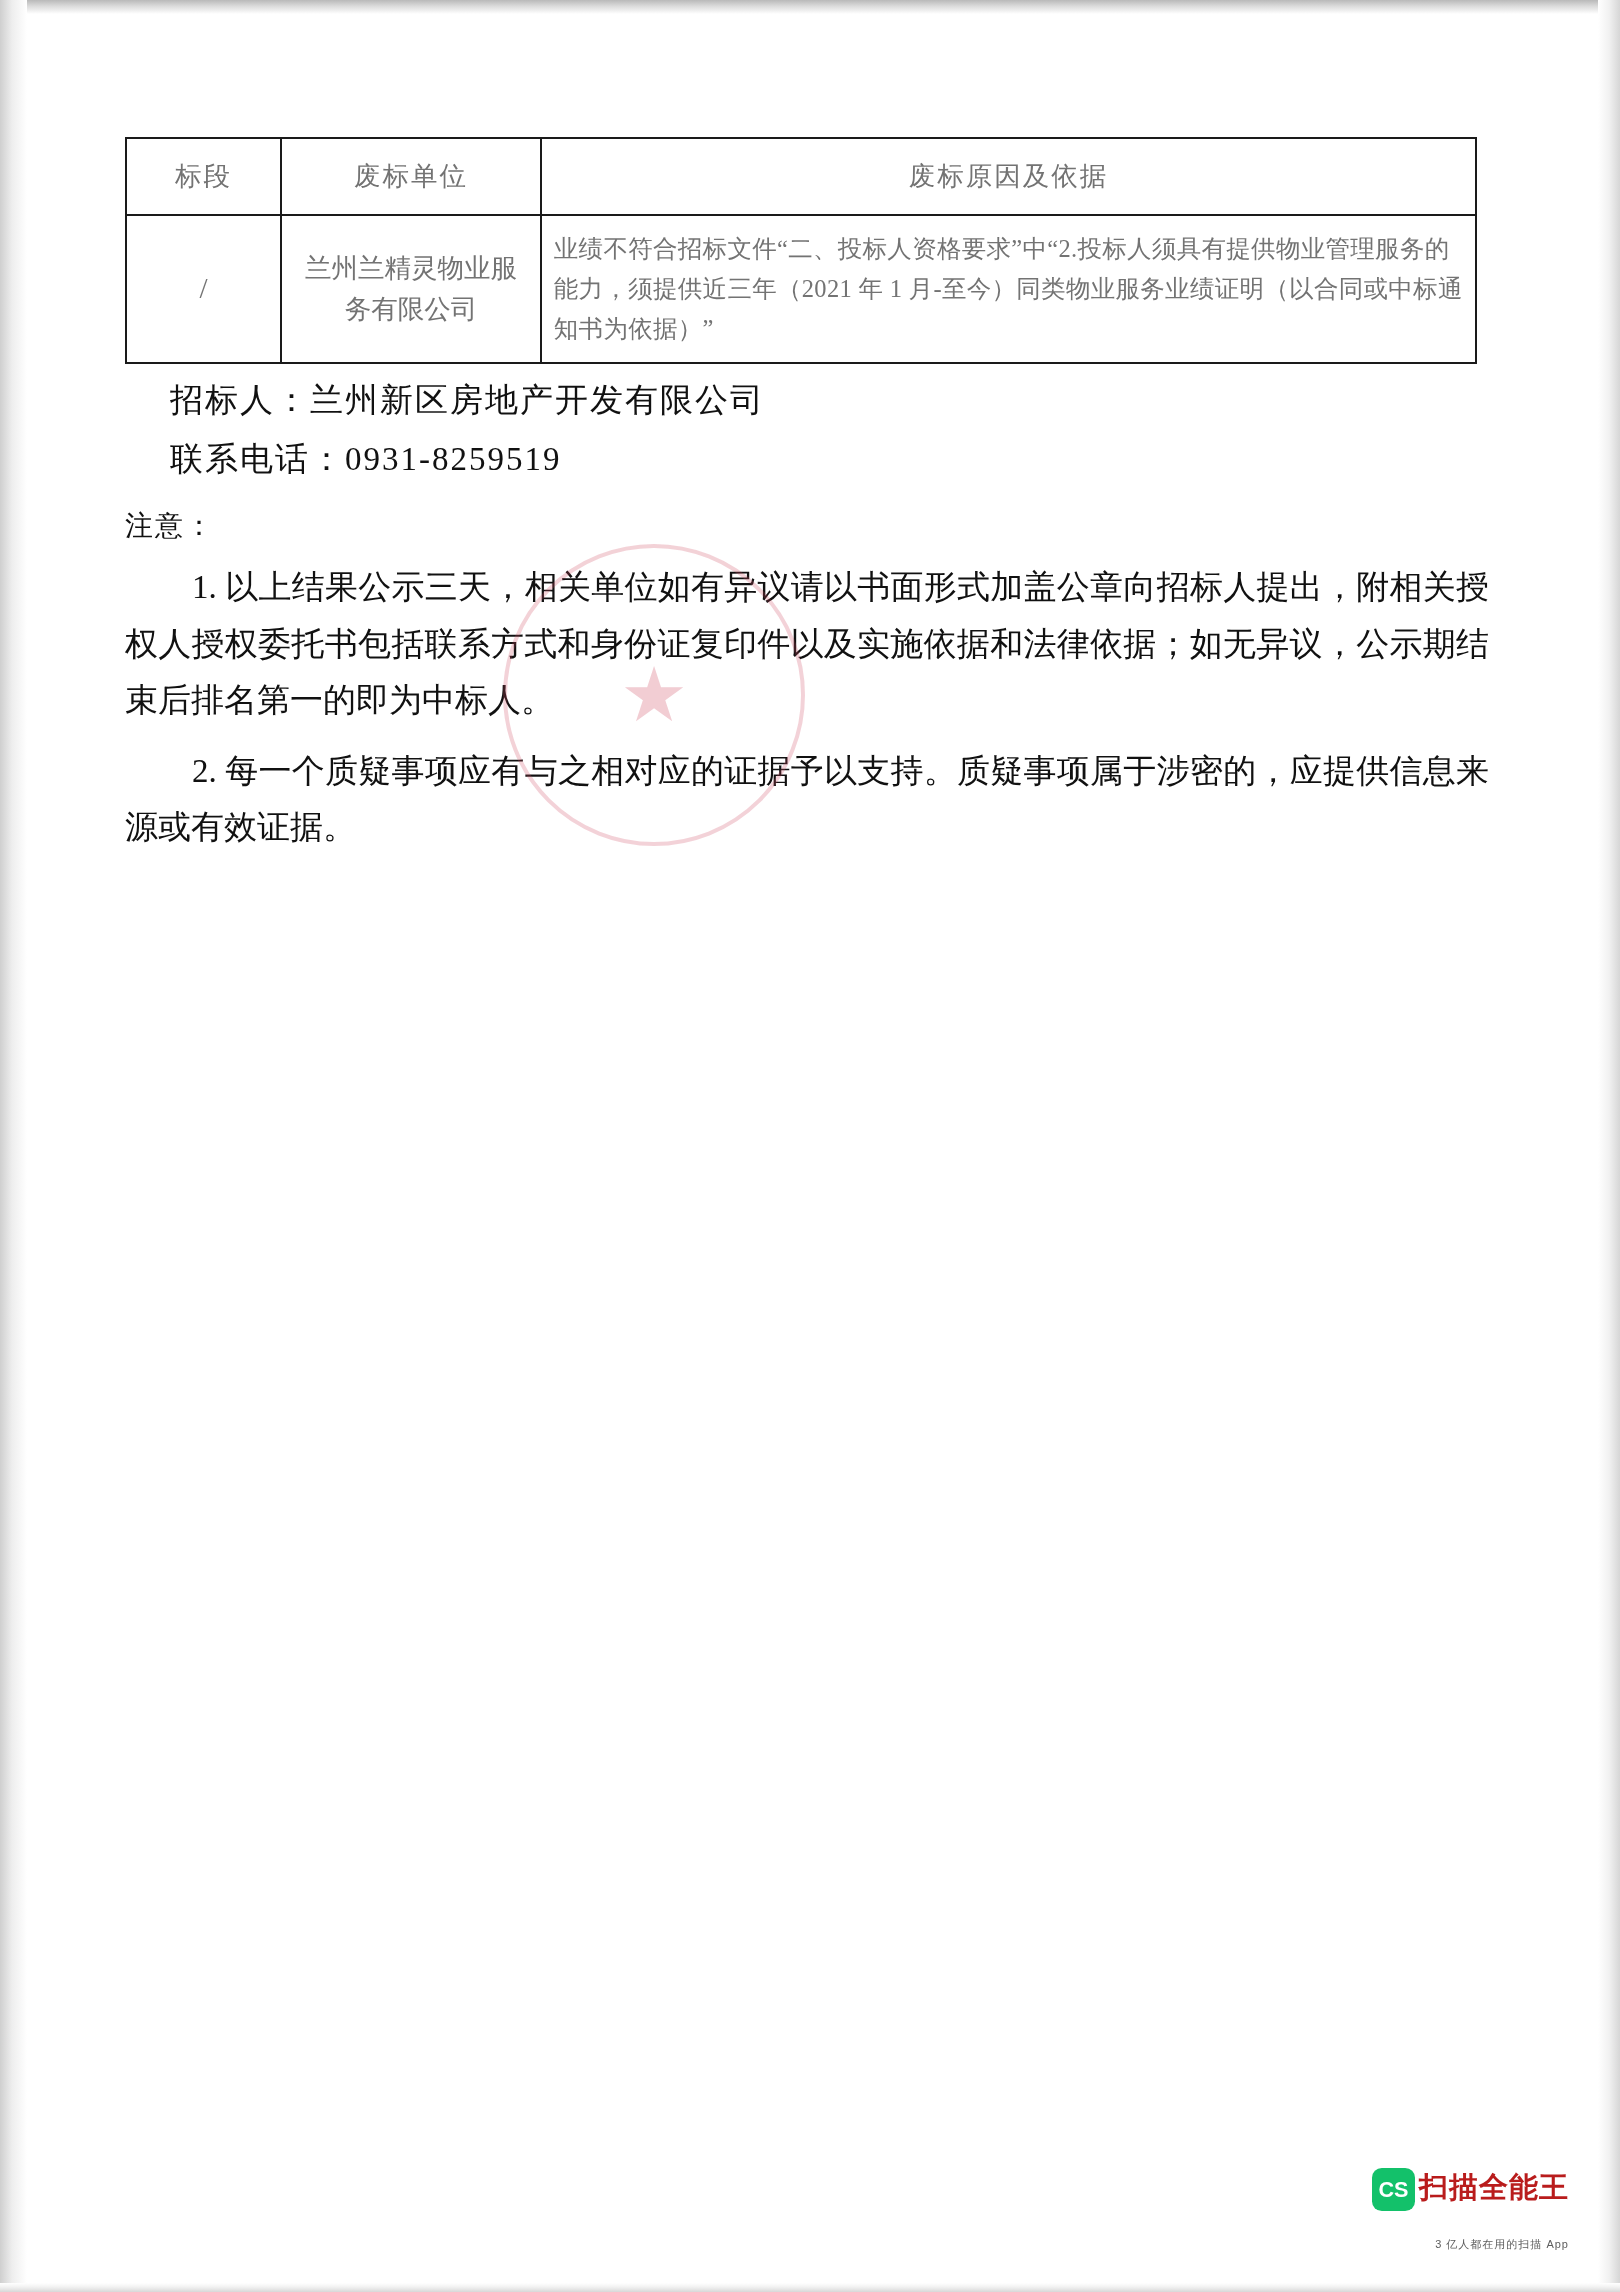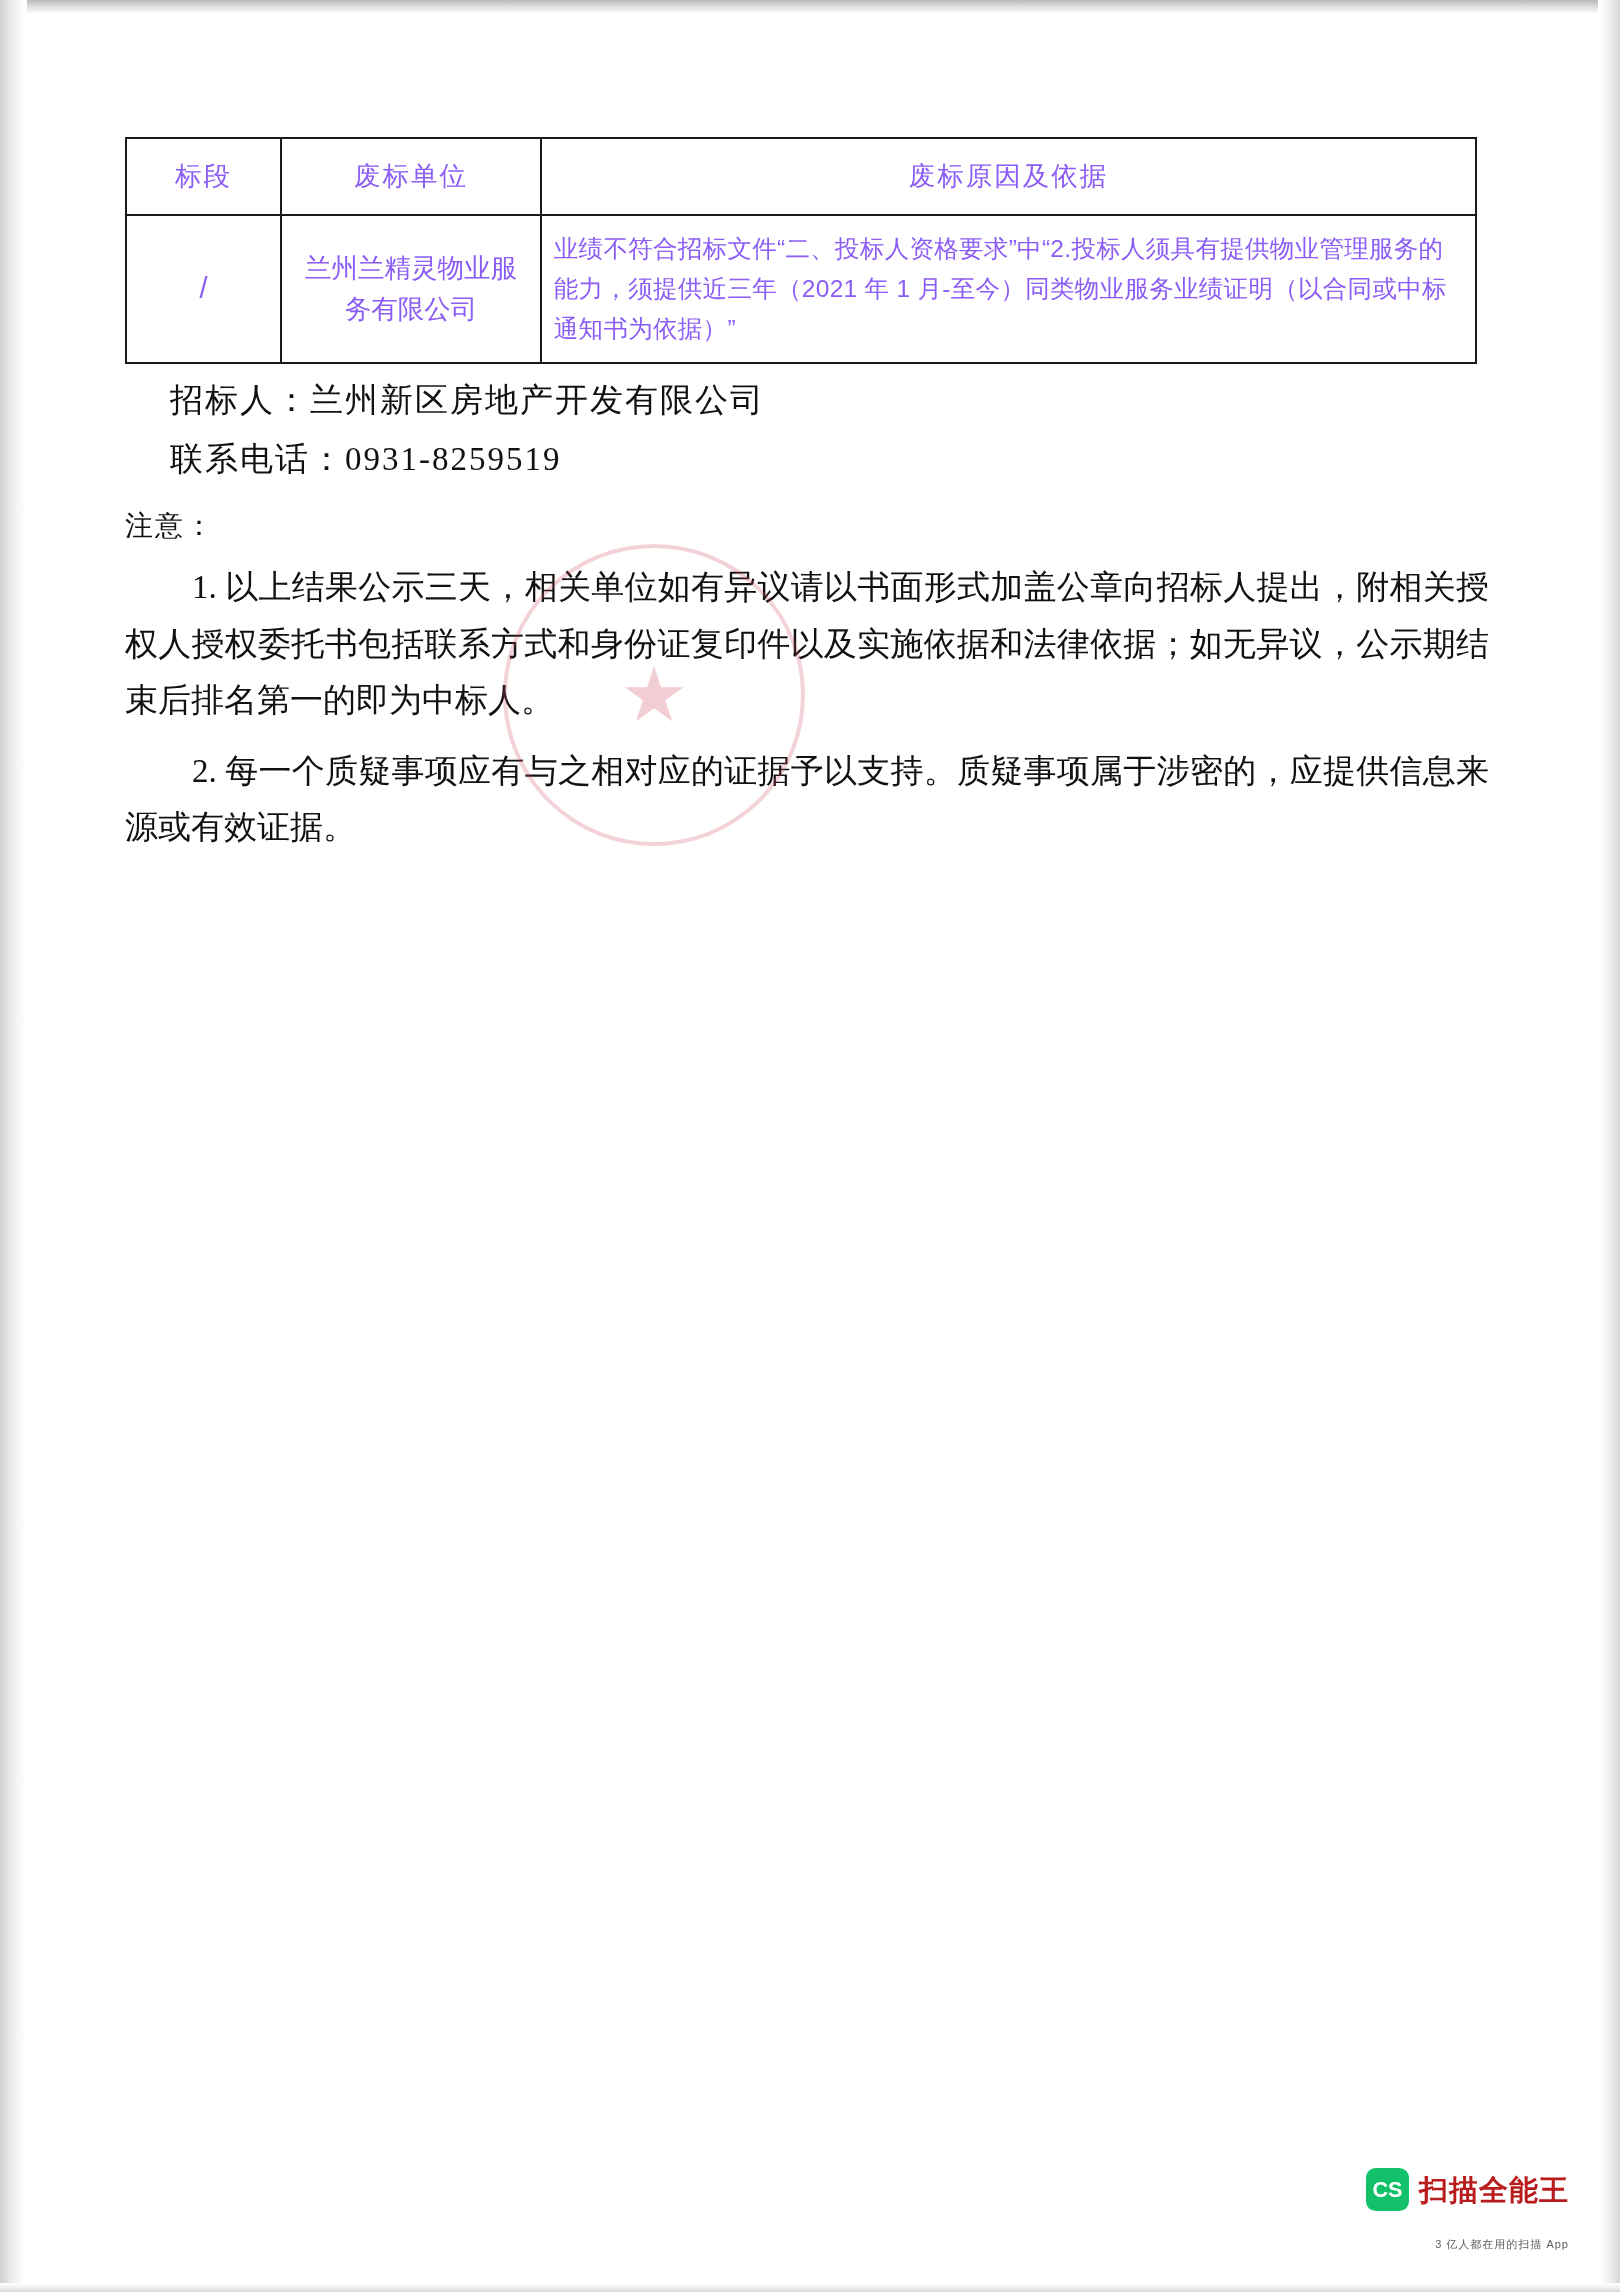--- a/index.html
+++ b/index.html
@@ -48,22 +48,22 @@
     left: 125px;
     top: 137px;
     width: 1364px;
   }
 
   
   table.reject-table {
     border-collapse: collapse;
     width: 1350px;
     table-layout: fixed;
-    font-family: Liberation Sans, sans-serif;
-    color: #8b5cf6;
+    font-family: Liberation Serif, serif;
+    color: #737373;
   }
   table.reject-table td, table.reject-table th {
     border: 2px solid #1a1a1a;
     padding: 9.8px 11.8px;
     vertical-align: middle;
     font-weight: normal;
   }
   .col-lot { width: 155px; }
   .col-unit { width: 260px; }
   .col-reason { width: 935px; }
@@ -157,23 +157,23 @@
 
   
   .footer-brand {
     position: absolute;
     right: 51px;
     bottom: 41px;
     text-align: right;
   }
   .brand-row {
     display: flex;
-    align-items: flex-end;
+    align-items: flex-start;
     justify-content: flex-end;
-    gap: 10px;
+    gap: 4px;
   }
   .brand-logo {
     width: 43px;
     height: 43px;
     border-radius: 9.8px;
     background: #13c16a;
     color: #fff;
     font-size: 21.6px;
     font-weight: 700;
     font-family: "Liberation Sans", sans-serif;

